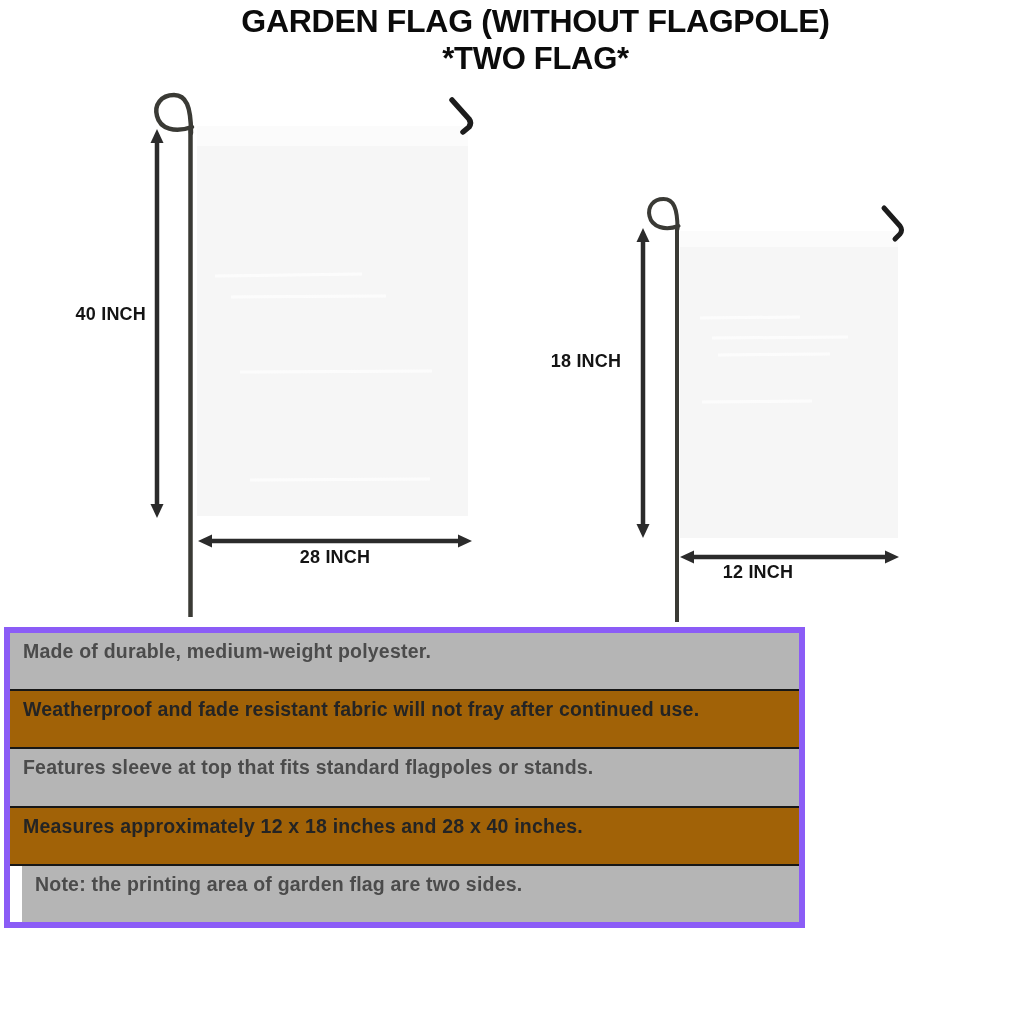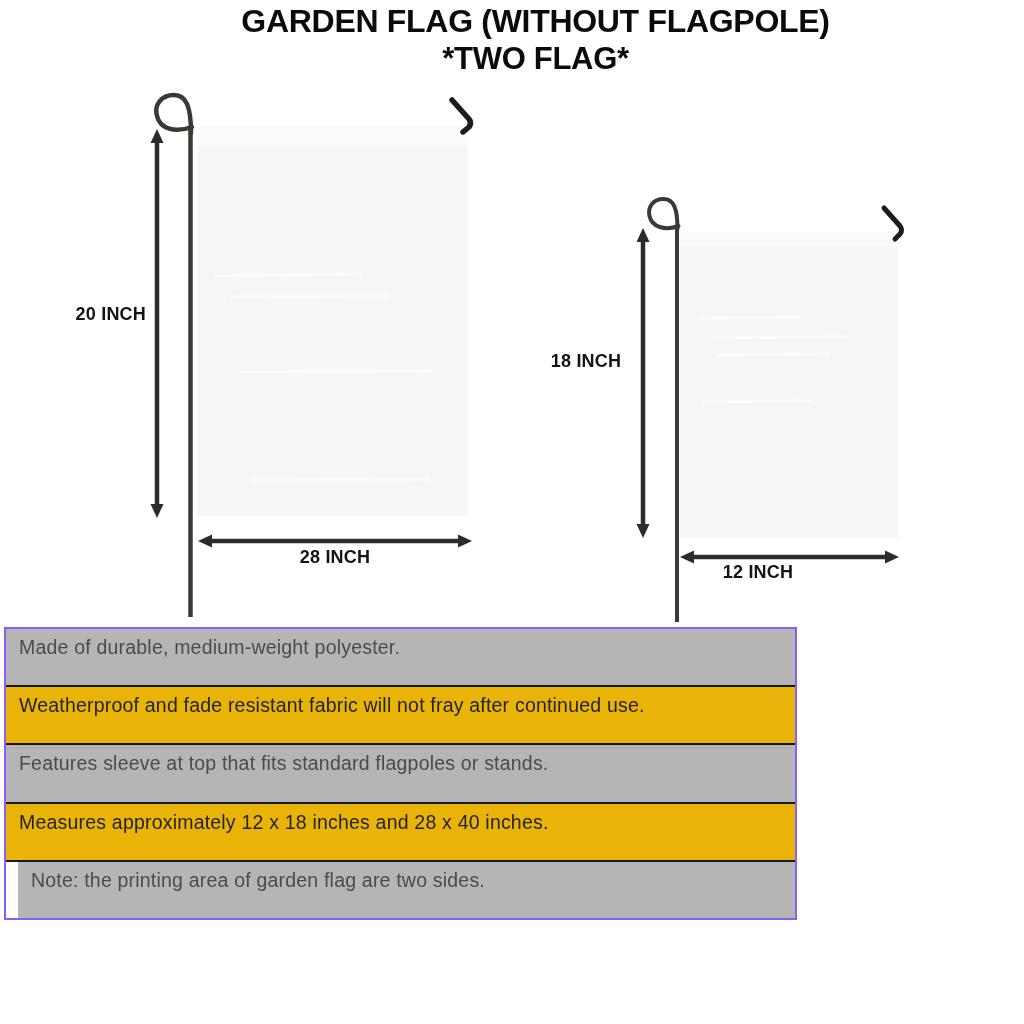--- a/index.html
+++ b/index.html
@@ -49,37 +49,38 @@
   #label-28 { left: 235px; top: 547px; width: 200px; text-align: center; }
   #label-18 { left: 543px; top: 351px; width: 86px;  text-align: center; }
   #label-12 { left: 658px; top: 562px; width: 200px; text-align: center; }
 
   .features {
     position: absolute;
     left: 4px;
     top: 627px;
     width: 789px;
     height: 289px;
-    border: 2px solid #8b5cf6;
+    border: 6px solid #8b5cf6;
     display: flex;
     flex-direction: column;
     background: #ffffff;
+    font-weight: bold;
   }
   .feature-row {
     flex: 1;
     box-sizing: border-box;
     padding: 5px 13px 0 13px;
     font-size: 19.5px;
     letter-spacing: 0.2px;
     line-height: 1.35;
     border-bottom: 2px solid #171717;
   }
   .feature-row:last-child { border-bottom: none; margin-left: 12px; }
   .feature-row.shaded { background: #b5b5b5; color: #4b4b4b; }
-  .feature-row.plain  { background: #eab308; color: #242424; }
+  .feature-row.plain  { background: #a16207; color: #242424; }
 </style>
 </head>
 <body>
 
 <div class="canvas">
 
   <div class="title-block">
     <div class="title-line1">GARDEN FLAG (WITHOUT FLAGPOLE)</div>
     <div class="title-line2">*TWO FLAG*</div>
   </div>
@@ -131,21 +132,21 @@
         <polygon points="643,538 636.5,524 649.5,524" stroke="none"></polygon>
       </g>
       <g>
         <line x1="693" y1="557" x2="886" y2="557" stroke-width="4.5"></line>
         <polygon points="680,557 694,550.5 694,563.5" stroke="none"></polygon>
         <polygon points="899,557 885,550.5 885,563.5" stroke="none"></polygon>
       </g>
     </g>
   </svg>
 
-  <div class="dim-label" id="label-40">20 INCH</div>
+  <div class="dim-label" id="label-40">40 INCH</div>
   <div class="dim-label" id="label-28">28 INCH</div>
   <div class="dim-label" id="label-18">18 INCH</div>
   <div class="dim-label" id="label-12">12 INCH</div>
 
   <div class="features">
     <div class="feature-row shaded">
       <span>Made of durable, medium-weight polyester.</span>
     </div>
     <div class="feature-row plain">
       <span>Weatherproof and fade resistant fabric will not fray after continued use.</span>

